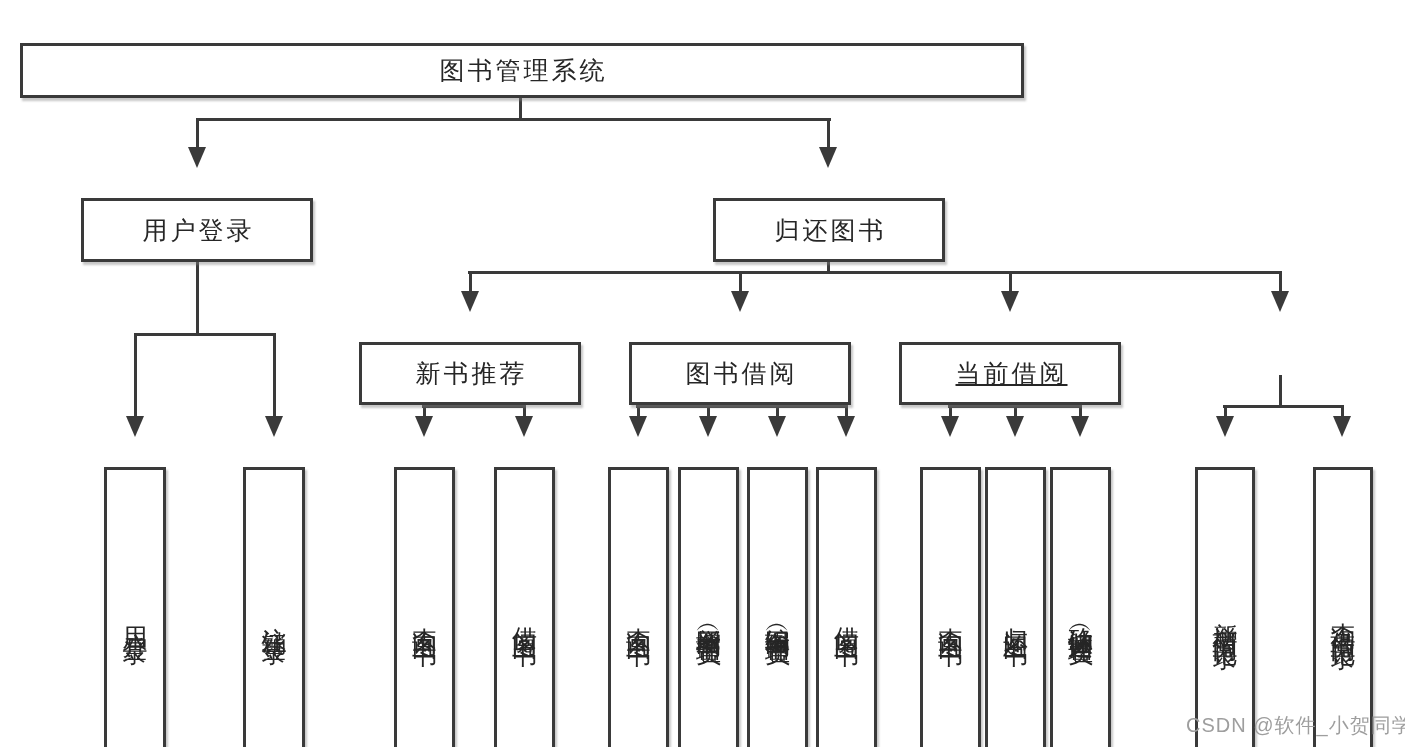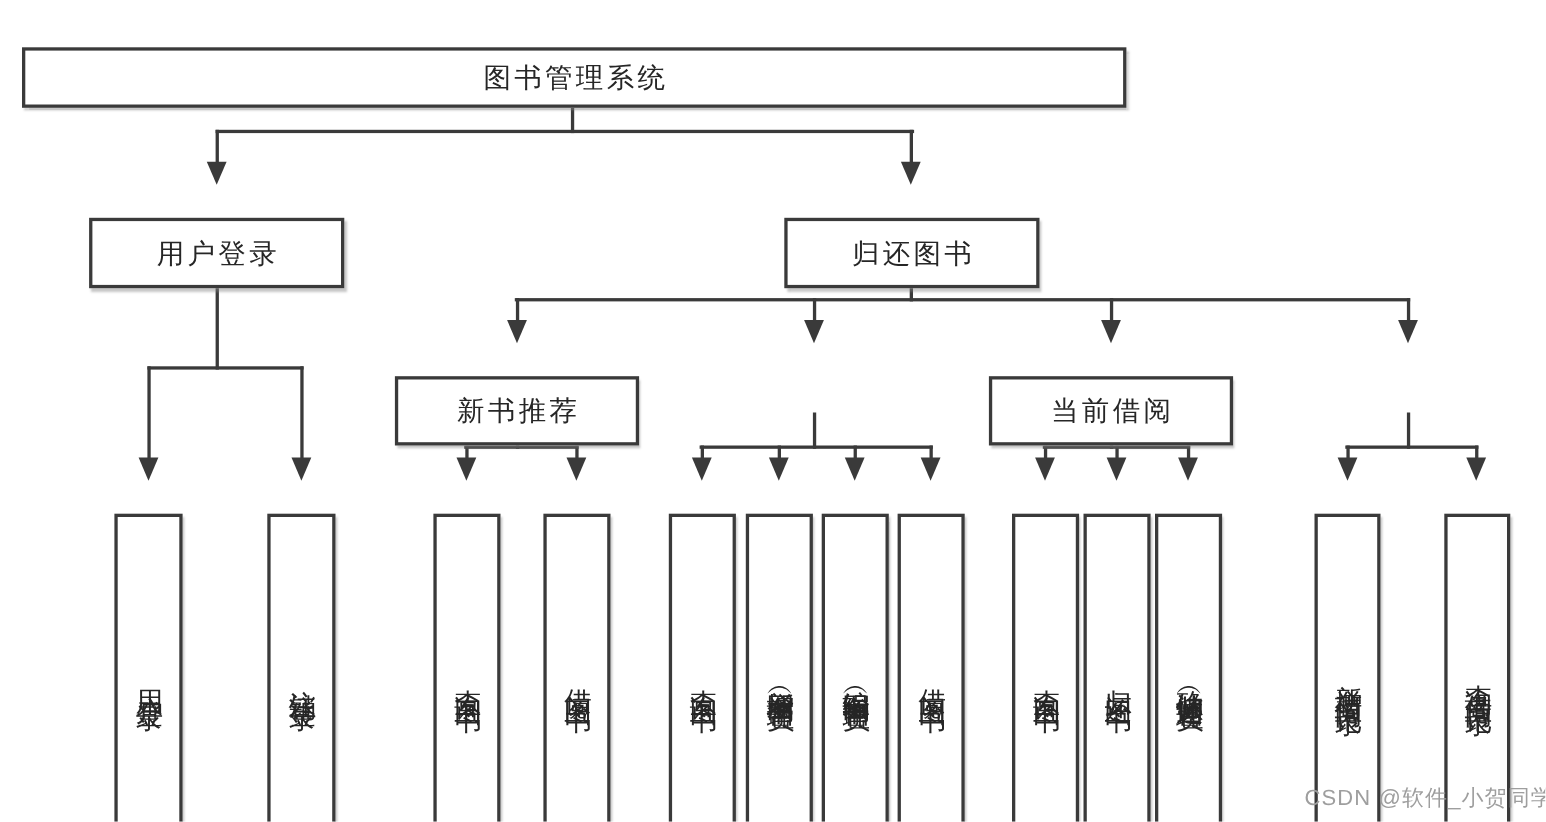--- a/index.html
+++ b/index.html
@@ -92,21 +92,22 @@
   <div class="ln" style="left:469px; top:271px; width:3px; height:23px;"></div>
   <div class="ln" style="left:739px; top:271px; width:3px; height:23px;"></div>
   <div class="ln" style="left:1009px; top:271px; width:3px; height:23px;"></div>
   <div class="ln" style="left:1279px; top:271px; width:3px; height:23px;"></div>
   <div class="arrow" style="left:461px; top:291px;"></div>
   <div class="arrow" style="left:731px; top:291px;"></div>
   <div class="arrow" style="left:1001px; top:291px;"></div>
   <div class="arrow" style="left:1271px; top:291px;"></div>
 
   <div class="box h" style="left:359px; top:312px; width:222px; height:63px;text-align:center;">新书推荐</div>
-  <div class="box h" style="left:899px; top:312px; width:222px; height:63px;">当前借阅</div>
+  <div class="box h" style="left:629px; top:312px; width:222px; height:63px;">图书借阅</div>
+  <div class="box h" style="left:899px; top:312px; width:222px; height:63px;text-decoration:underline;">当前借阅</div>
 
   <div class="ln" style="left:469px; top:375px; width:3px; height:33px;"></div>
   <div class="ln" style="left:422px; top:405px; width:104px; height:3px;"></div>
   <div class="ln" style="left:423px; top:405px; width:3px; height:13px;"></div>
   <div class="ln" style="left:523px; top:405px; width:3px; height:13px;"></div>
   <div class="arrow" style="left:415px; top:416px;"></div>
   <div class="arrow" style="left:515px; top:416px;"></div>
 
   <div class="ln" style="left:739px; top:375px; width:3px; height:33px;"></div>
   <div class="ln" style="left:636px; top:405px; width:212px; height:3px;"></div>

